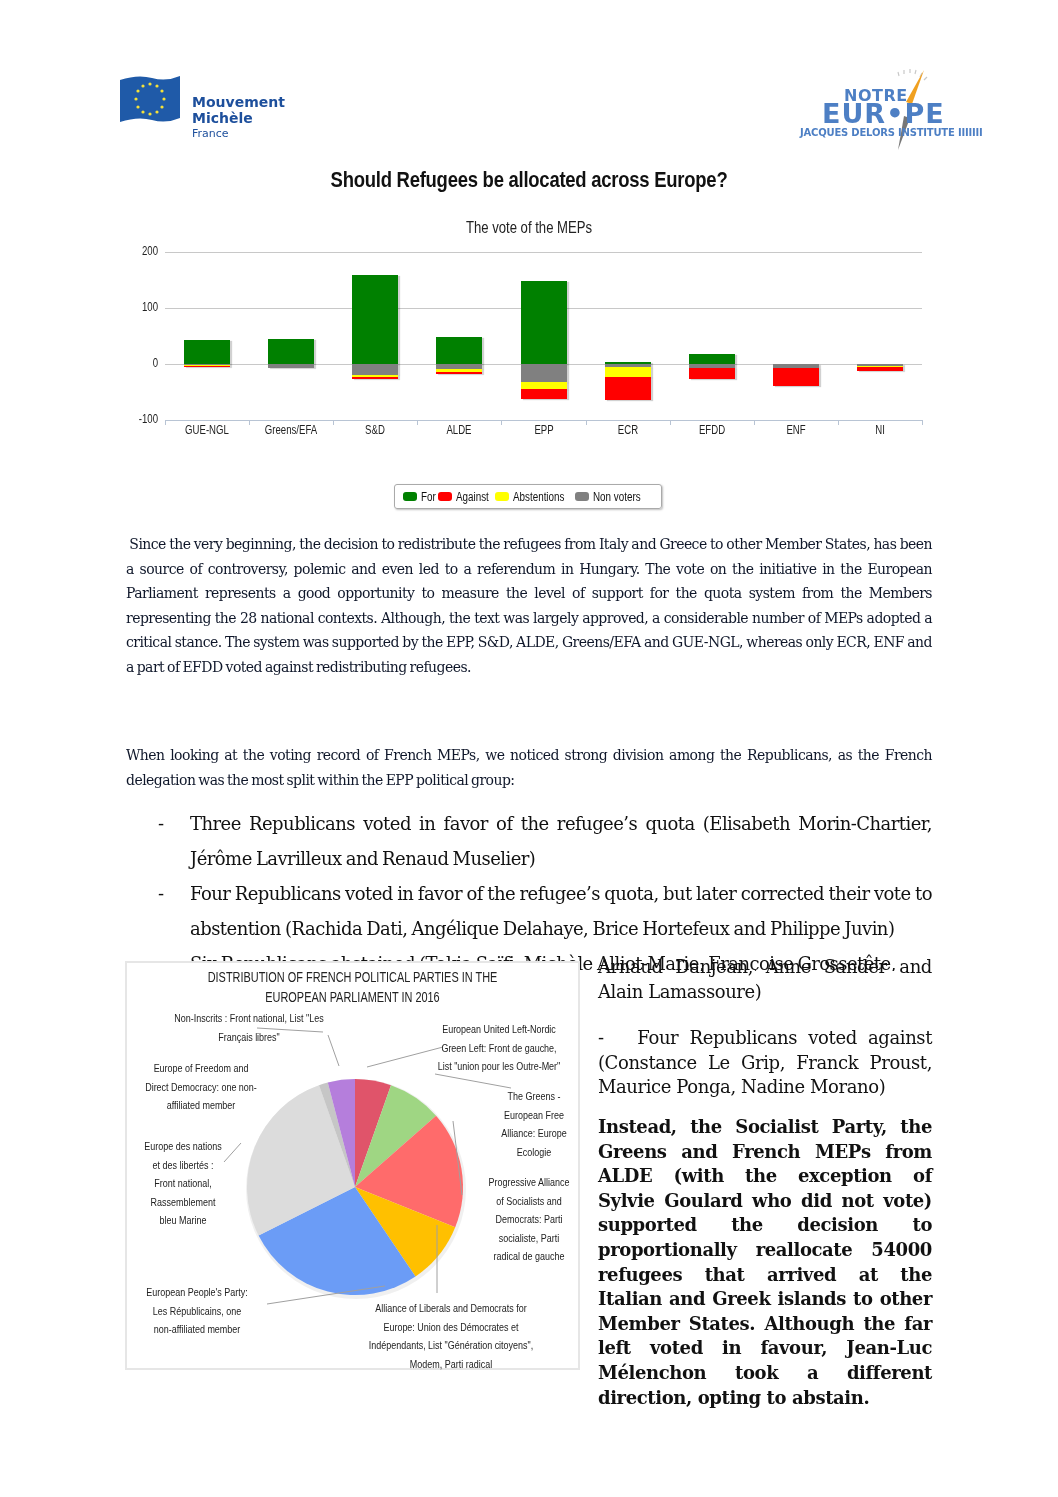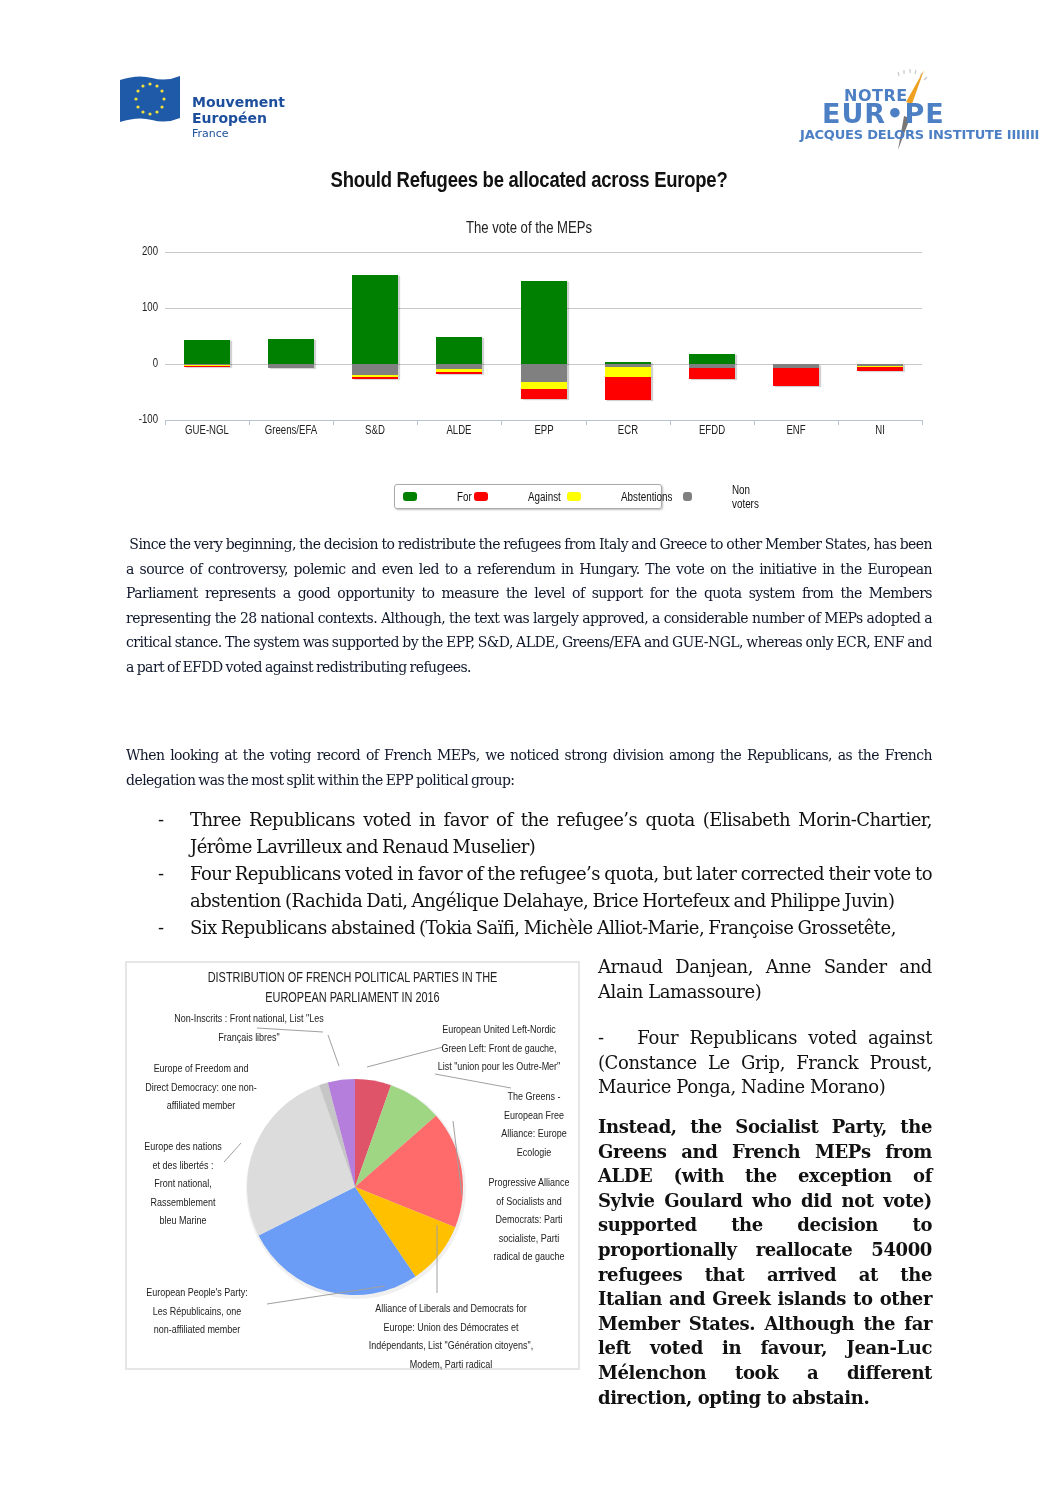--- a/index.html
+++ b/index.html
@@ -9,48 +9,48 @@
   
   .logo-me { position: absolute; left: 118px; top: 68px; width: 200px; height: 80px; }
   .flag { position: absolute; left: 0; top: 6px; width: 64px; height: 52px; }
   .me-text { position: absolute; left: 74px; top: 26px; font-family: "DejaVu Sans", sans-serif; color: #1d4f9c; line-height: 16px; }
   .me-text .b { font-weight: bold; font-size: 14px; display: block; }
   .me-text .n { font-size: 11px; display: block; }
 
   .logo-ne { position: absolute; left: 800px; top: 66px; width: 190px; height: 90px; }
   .ne-notre { position: absolute; left: 44px; top: 20px; font-family: "DejaVu Sans", sans-serif; font-weight: bold; color: #4d7fc4; font-size: 16px; letter-spacing: 0.5px; }
   .ne-europe { position: absolute; left: 22px; top: 32px; font-family: "DejaVu Sans", sans-serif; font-weight: bold; color: #4d7fc4; font-size: 27px; letter-spacing: 1px; }
-  .ne-jd { position: absolute; left: 0; top: 61px; font-family: "DejaVu Sans", sans-serif; font-weight: bold; color: #4d7fc4; font-size: 13px; white-space: nowrap; letter-spacing: -0.2px; }
+  .ne-jd { position: absolute; left: 0; top: 61px; font-family: "DejaVu Sans", sans-serif; font-weight: bold; color: #4d7fc4; font-size: 10px; white-space: nowrap; letter-spacing: -0.2px; }
   .ne-compass { position: absolute; left: 70px; top: 0; width: 70px; height: 88px; }
 
   
   .title { position: absolute; left: 0; width: 1058px; top: 167px; text-align: center; font-family: "Liberation Sans", sans-serif; font-weight: bold; font-size: 22px; letter-spacing: -0.3px; transform: scaleX(0.84); transform-origin: center; color: #111; }
   .subtitle { position: absolute; left: 0; width: 1058px; top: 219px; text-align: center; font-family: "Liberation Sans", sans-serif; font-size: 16px; transform: scaleX(0.82); color: #222; }
 
   
   .bar-chart { position: absolute; left: 130px; top: 238px; width: 800px; height: 200px; }
   .ytick { position: absolute; left: 0; width: 28px; text-align: right; font-family: "Liberation Sans", sans-serif; font-size: 12px; color: #222; transform: scaleX(0.8); transform-origin: right; }
   .gridline { position: absolute; left: 35px; right: 8px; height: 1px; background: #c8c8c8; }
   .axisline { position: absolute; left: 35px; right: 8px; height: 1px; background: #b8c4d4; }
   .tickmark { position: absolute; width: 1px; height: 5px; background: #b8c4d4; }
   .bar-group { position: absolute; width: 48px; }
   .seg { position: absolute; left: 0; width: 46px; box-shadow: 2px 1px 1px rgba(0,0,0,0.18); }
   .xlabel { position: absolute; width: 84px; text-align: center; font-family: "Liberation Sans", sans-serif; font-size: 12px; color: #222; transform: scaleX(0.8); }
 
   .legend { position: absolute; left: 394px; top: 484px; width: 268px; height: 25px; border: 1px solid #aaa; border-radius: 3px; box-shadow: 1px 1px 2px rgba(0,0,0,0.25); display: flex; align-items: center; padding-left: 8px; font-family: "Liberation Sans", sans-serif; font-size: 12px; }
-  .legend-item { display: flex; align-items: center; margin-right: 5px; gap: 36px; }
+  .legend-item { display: flex; align-items: center; margin-right: 5px; }
   .legend-swatch { width: 14px; height: 9px; border-radius: 3px; margin-right: 4px; }
   .legend-label { display: inline-block; transform: scaleX(0.82); transform-origin: left; margin-right: -6px; }
 
   
   .para { position: absolute; font-size: 14px; line-height: 24.6px; text-align: justify; color: #0f172a; font-family: "DejaVu Serif", serif; letter-spacing: -0.55px; word-spacing: -1px; }
   .p1 { left: 126px; top: 532px; width: 806px; }
   .p2 { left: 126px; top: 743px; width: 806px; }
   .bullets { position: absolute; left: 126px; top: 806px; width: 806px; list-style: none; }
-  .bullets li { position: relative; padding-left: 64px; font-size: 18px; line-height: 27px; text-align: justify; letter-spacing: -0.55px; word-spacing: -1px; }
+  .bullets li { position: relative; padding-left: 64px; font-size: 18px; line-height: 35px; text-align: justify; letter-spacing: -0.55px; word-spacing: -1px; }
   .bullets li::before { content: "-"; position: absolute; left: 32px; top: 0; }
   .bullets li.cut { height: 24.6px; overflow: hidden; }
 
   .col-right { position: absolute; left: 598px; width: 334px; font-size: 18px; line-height: 24.6px; text-align: justify; letter-spacing: -0.4px; }
   .cr1 { top: 955px; }
   .cr2 { top: 1005px; margin-top: 21px; }
   .cr3 { top: 1115px; font-weight: bold; }
 
   
   .pie-box { position: absolute; left: 125px; top: 961px; width: 455px; height: 409px; border: 2px solid #e6e6e6; background: #fff; }
@@ -74,21 +74,21 @@
       <circle cx="32" cy="40" r="1.6"></circle>
         <circle cx="25" cy="38" r="1.6"></circle>
         <circle cx="20" cy="33" r="1.6"></circle>
       <circle cx="18" cy="25" r="1.6"></circle>
         <circle cx="20" cy="17" r="1.6"></circle>
         <circle cx="25" cy="12" r="1.6"></circle>
     </g>
   </svg>
   <div class="me-text">
     <span class="b">Mouvement</span>
-    <span class="b">Européen</span>
+    <span class="b">Michèle</span>
     <span class="n">France</span>
   </div>
 </div>
 
 <div class="logo-ne">
   <svg class="ne-compass" viewBox="0 0 70 88">
     <g stroke="#c8c8c8" stroke-width="1.2">
       <line x1="28" y1="6" x2="29" y2="10"></line>
         <line x1="34" y1="4" x2="34" y2="8"></line>
         <line x1="40" y1="3" x2="40" y2="7"></line>

